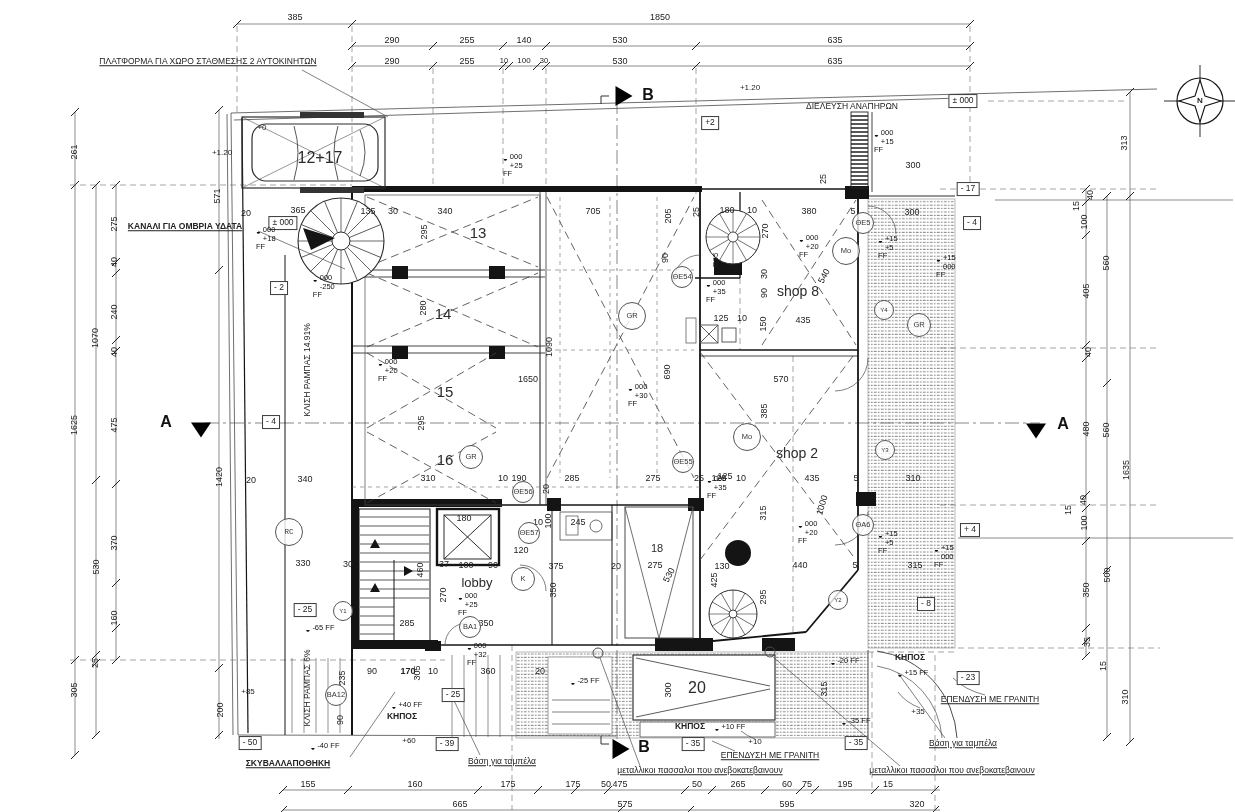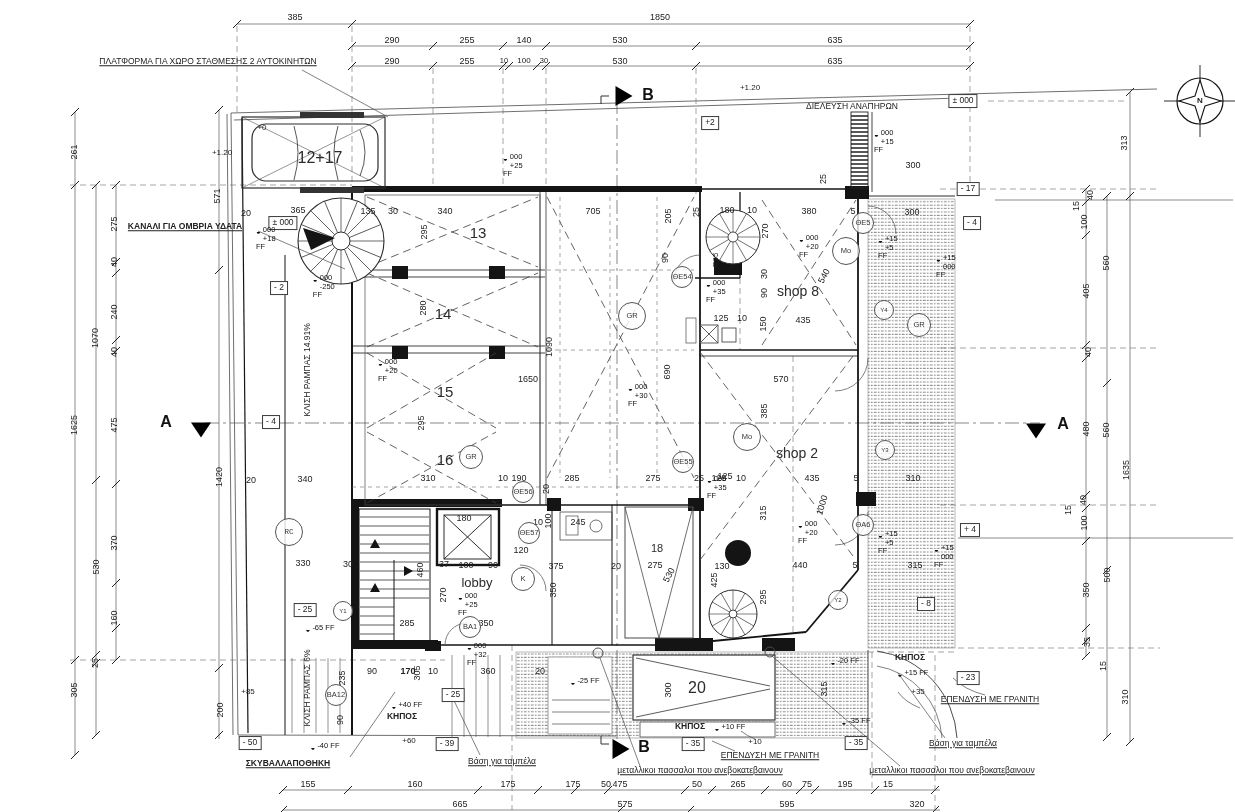--- a/index.html
+++ b/index.html
@@ -538,21 +538,21 @@
       <div class="lbl tag" style="left: 683px; top: 462px; transform: translate(-50%, -50%); height: 20px; width: 20px;">ΘΕ55</div>
       <div class="lbl tag" style="left: 523px; top: 492px; transform: translate(-50%, -50%); height: 20px; width: 20px;">ΘΕ56</div>
       <div class="lbl tag" style="left: 529px; top: 533px; transform: translate(-50%, -50%); height: 20px; width: 20px;">ΘΕ57</div>
       <div class="lbl tag" style="left: 863px; top: 223px; transform: translate(-50%, -50%); height: 20px; width: 20px;">ΘΕ5</div>
       <div class="lbl tag" style="left: 863px; top: 525px; transform: translate(-50%, -50%); height: 20px; width: 20px;">ΘΑ6</div>
       <div class="lbl lvl" style="left: 222px; top: 153px; transform: translate(-50%, -50%);">+1.20</div>
       <div class="lbl lvl" style="left: 750px; top: 88px; transform: translate(-50%, -50%);">+1.20</div>
       <div class="lbl lvl" style="left: 262px; top: 128px; transform: translate(-50%, -50%);">+0</div>
       <div class="lbl lvl" style="left: 248px; top: 692px; transform: translate(-50%, -50%);">+85</div>
       <div class="lbl lvl" style="left: 409px; top: 741px; transform: translate(-50%, -50%);">+60</div>
-      <div class="lbl lvl" style="left: 918px; top: 692px; transform: translate(-50%, -50%);">+35</div>
+      <div class="lbl lvl" style="left: 918px; top: 712px; transform: translate(-50%, -50%);">+35</div>
       <div class="lbl lvl" style="left: 755px; top: 742px; transform: translate(-50%, -50%);">+10</div>
       <div class="lbl lvl" style="left: 716px; top: 260px; transform: translate(-50%, -50%) rotate(-90deg);">R85</div>
       <div class="lbl sec" style="left: 648px; top: 95px; transform: translate(-50%, -50%);">B</div>
       <div class="lbl sec" style="left: 644px; top: 747px; transform: translate(-50%, -50%);">B</div>
       <div class="lbl sec" style="left: 166px; top: 422px; transform: translate(-50%, -50%);">A</div>
       <div class="lbl sec" style="left: 1063px; top: 424px; transform: translate(-50%, -50%);">A</div>
       <div class="lbl tri-e" style="left: 624px; top: 96px; transform: translate(-50%, -50%);"></div>
       <div class="lbl tri-e" style="left: 621px; top: 749px; transform: translate(-50%, -50%);"></div>
       <div class="lbl tri-s" style="left: 201px; top: 430px; transform: translate(-50%, -50%);"></div>
       <div class="lbl tri-s" style="left: 1036px; top: 431px; transform: translate(-50%, -50%);"></div>

